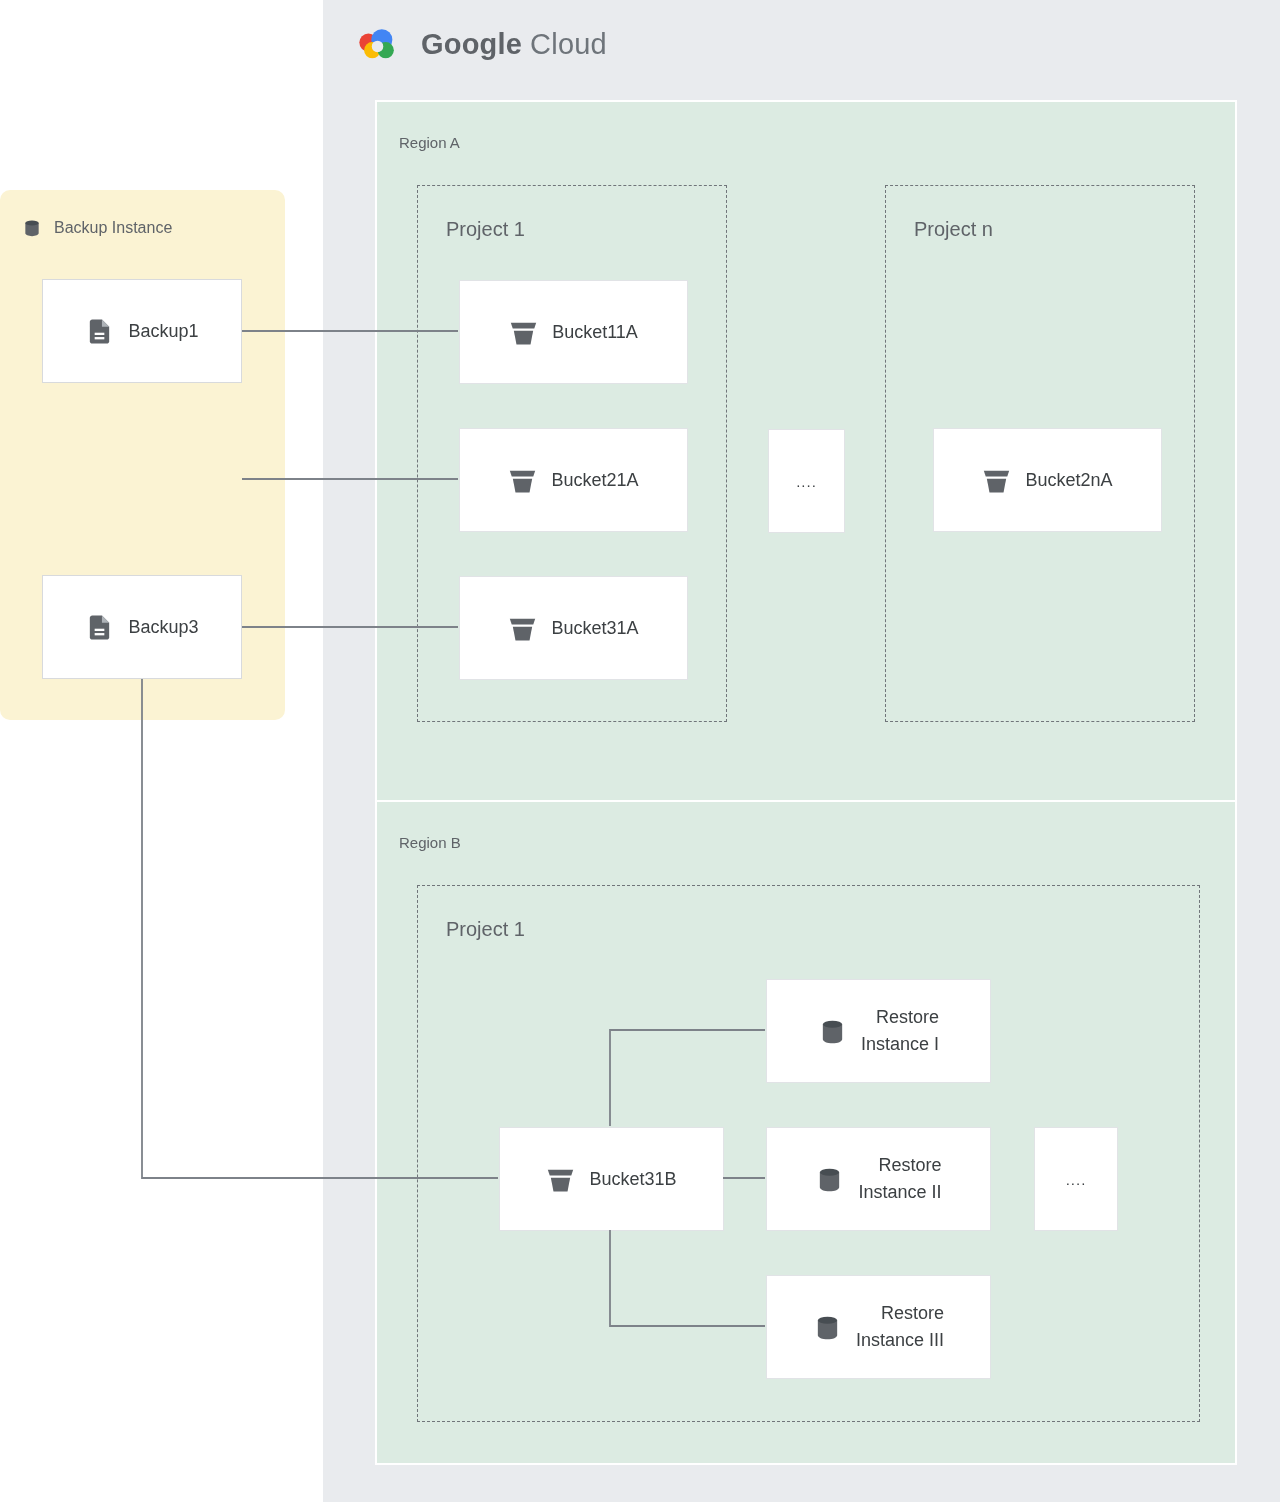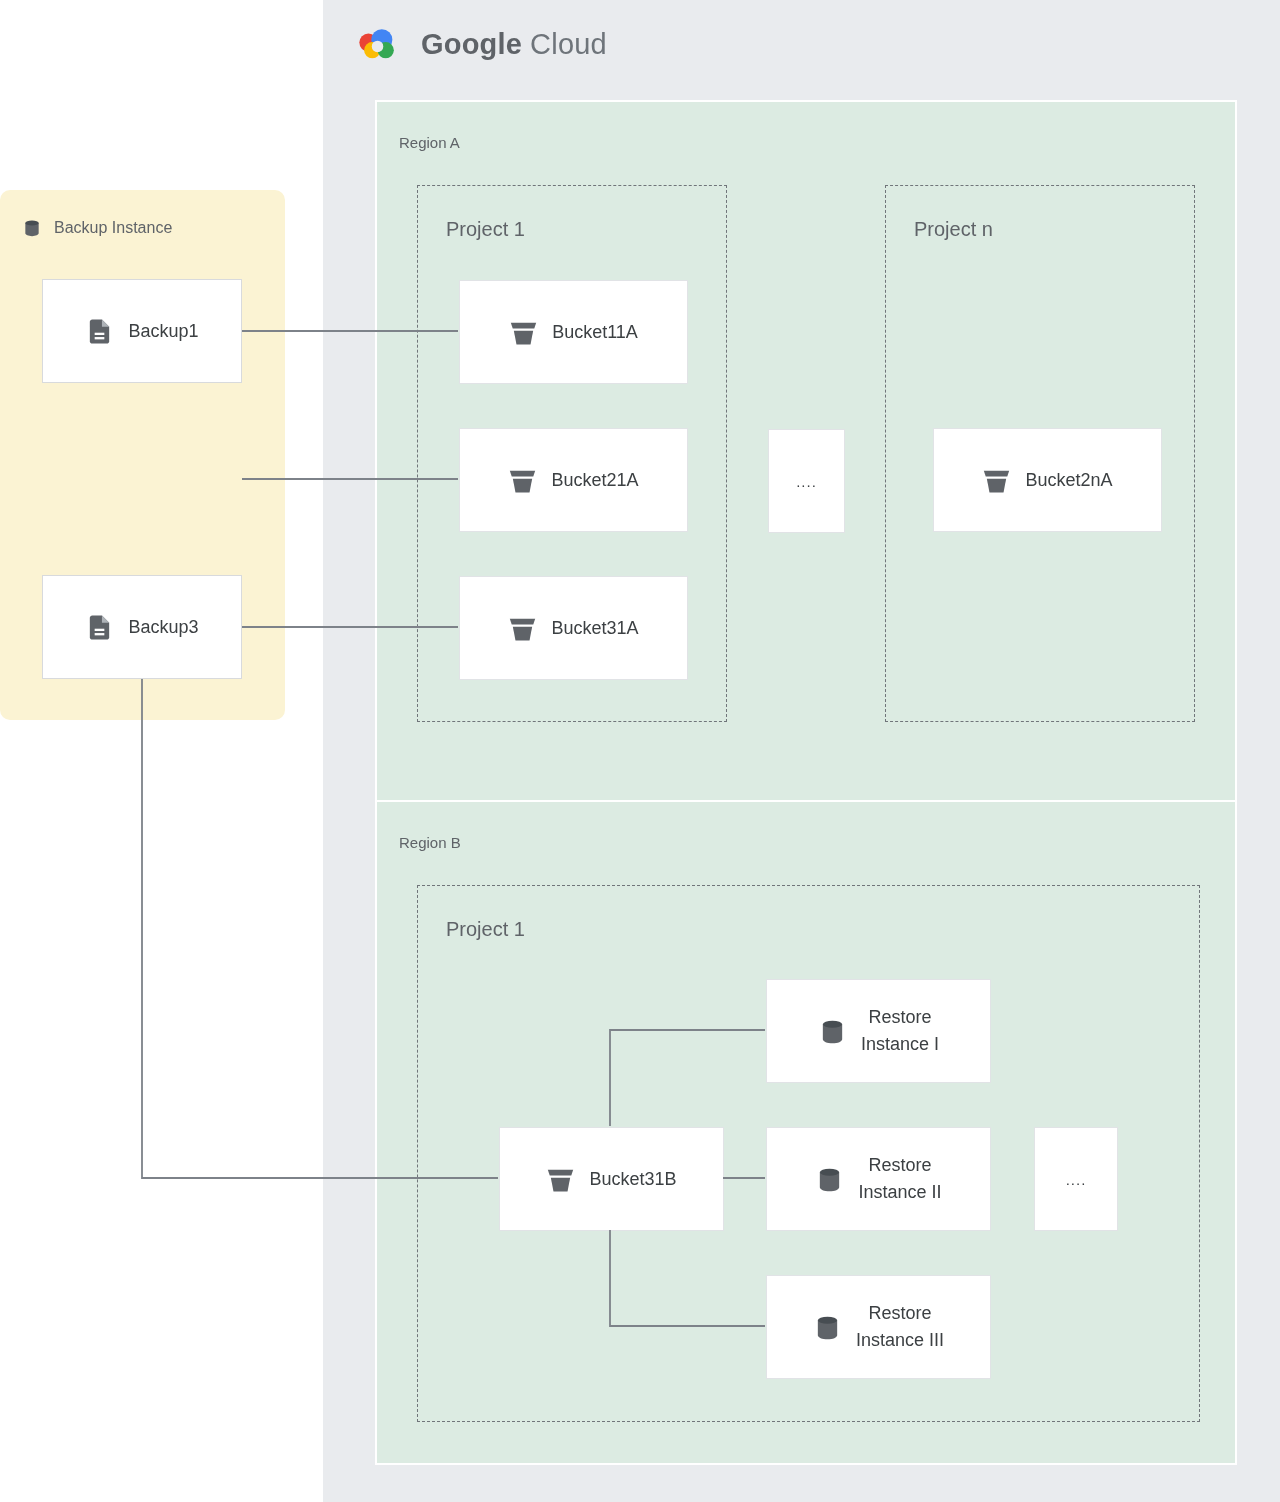--- a/index.html
+++ b/index.html
@@ -24,21 +24,21 @@
   .project-label{left:20px;top:32px;font-size:20px;color:#5f6368;margin-left:8px;}
   .proj-a1{left:40px;top:83px;width:310px;height:537px;}
   .proj-an{left:508px;top:83px;width:310px;height:537px;}
   .proj-b1{left:40px;top:83px;width:783px;height:537px;}
   
   .node{
     background:#ffffff;border:1px solid #e1e3e6;
     display:flex;align-items:center;justify-content:center;gap:14px;
     font-size:18px;color:#3c4043;
   }
-  .node .label{white-space:pre-line;line-height:1.5;text-align:center;}
+  .node .label{white-space:pre-line;line-height:1.5;text-align:right;}
   .ic{width:29px;height:29px;flex:0 0 auto;}
   .ic-sm{width:24px;height:20px;flex:0 0 auto;}
   .dots{background:#ffffff;border:1px solid #e1e3e6;display:flex;align-items:center;justify-content:center;font-size:15px;color:#3c4043;letter-spacing:1px;}
   
   .backup-panel{left:0;top:190px;width:285px;height:530px;background:#fbf3d3;border-radius:10px;}
   .backup-header{left:20px;top:28px;display:flex;align-items:center;gap:10px;font-size:16px;color:#5f6368;}
   .backup-node{left:42px;width:200px;height:104px;border:1px solid #d8dadd;}
   
   .wires{left:0;top:0;width:1280px;height:1502px;pointer-events:none;}
   .wires path{stroke:#7d8289;stroke-width:1.8;fill:none;}

